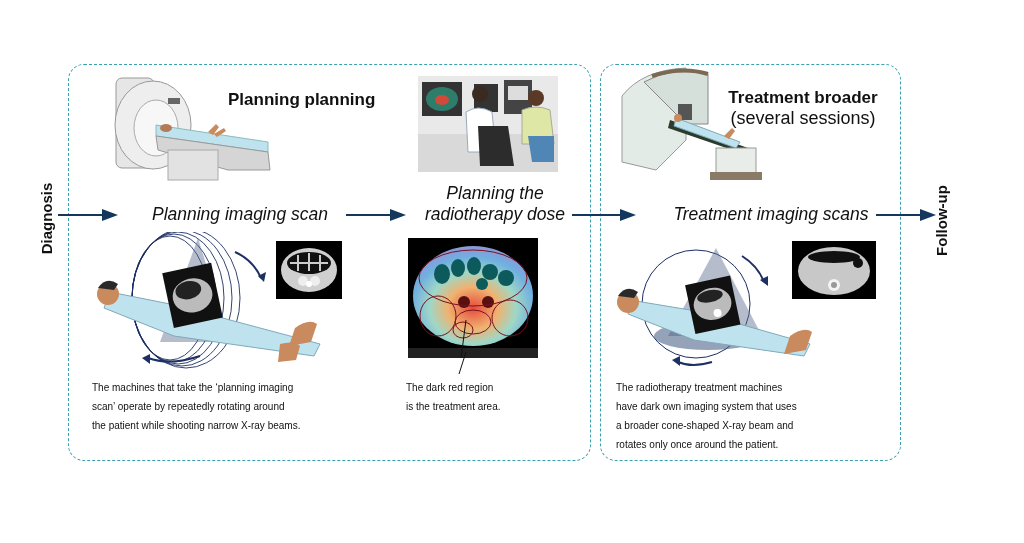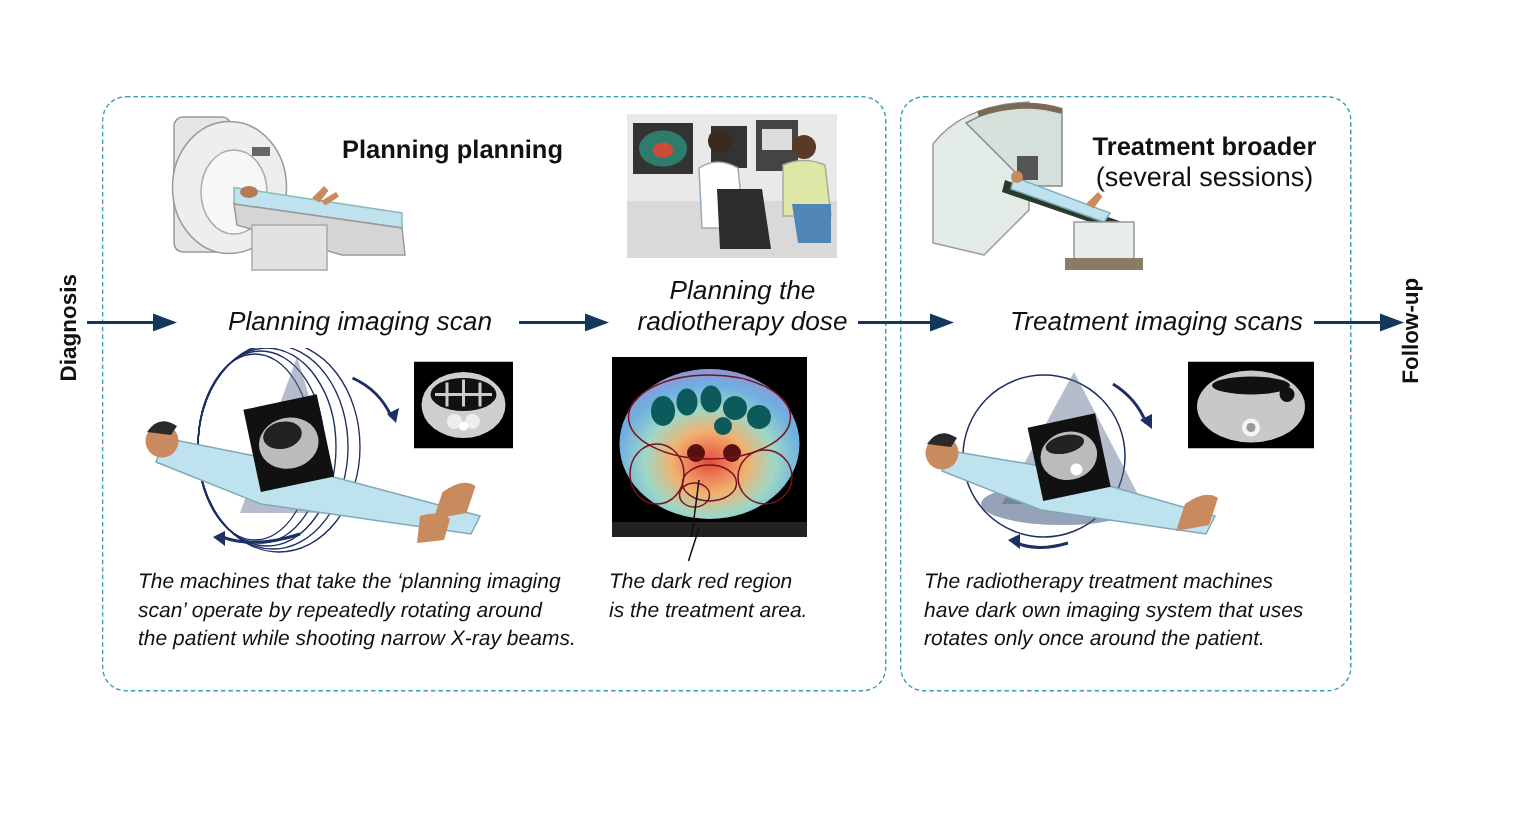--- a/index.html
+++ b/index.html
@@ -7,21 +7,21 @@
   .abs{position:absolute;}
   .box{position:absolute;border:1.5px dashed #3a9fb0;border-radius:16px;}
   .box-planning{left:68px;top:64px;width:521px;height:395px;}
   .box-delivery{left:600px;top:64px;width:299px;height:395px;}
   .vlabel{position:absolute;font-weight:bold;font-size:15px;transform:rotate(-90deg);transform-origin:center;white-space:nowrap;}
   .diag{left:0;top:210px;width:92px;text-align:center;}
   .follow{left:886px;top:212px;width:110px;text-align:center;}
   .section-title{font-weight:bold;font-size:17px;}
   .subtitle{font-size:18px;}
   .step{font-size:17.5px;text-align:center;line-height:21px;font-style:italic;}
-  .caption{font-size:14px;line-height:19px;font-style:italic;}
+  .caption{font-size:10px;line-height:19px;}
   .arrow{position:absolute;}
   svg{display:block;}
 </style>
 </head>
 <body>
 
 <div class="box box-planning"></div>
 <div class="box box-delivery"></div>
 
 <div class="vlabel diag">Diagnosis</div>
@@ -61,20 +61,21 @@
 </div>
 
 <div class="abs" style="left:718px;top:88px;width:170px;text-align:center">
   <div class="section-title">Treatment broader</div>
   <div class="subtitle">(several sessions)</div>
 </div>
 <div class="abs step" style="left:656px;top:204px;width:230px">Treatment imaging scans</div>
 <div class="abs caption" style="left:616px;top:378px;width:280px">
   <div>The radiotherapy treatment machines</div>
   <div>have dark own imaging system that uses</div>
+  <div>a broader cone-shaped X-ray beam and</div>
   <div>rotates only once around the patient.</div>
 </div>
 
 <svg class="abs" style="left:108px;top:70px" width="170" height="120" viewBox="0 0 170 120">
   <rect x="8" y="8" width="38" height="90" rx="6" fill="#e6e6e6" stroke="#999"></rect>
   <ellipse cx="45" cy="55" rx="38" ry="44" fill="#eeeeee" stroke="#999"></ellipse>
   <ellipse cx="48" cy="58" rx="22" ry="28" fill="#f7f7f7" stroke="#aaa"></ellipse>
   <rect x="60" y="28" width="12" height="6" fill="#666"></rect>
   <polygon points="48,55 160,72 160,82 48,66" fill="#bfe3ee" stroke="#8bb"></polygon>
   <polygon points="48,66 160,82 162,100 120,100 50,80" fill="#d5d5d5" stroke="#999"></polygon>

